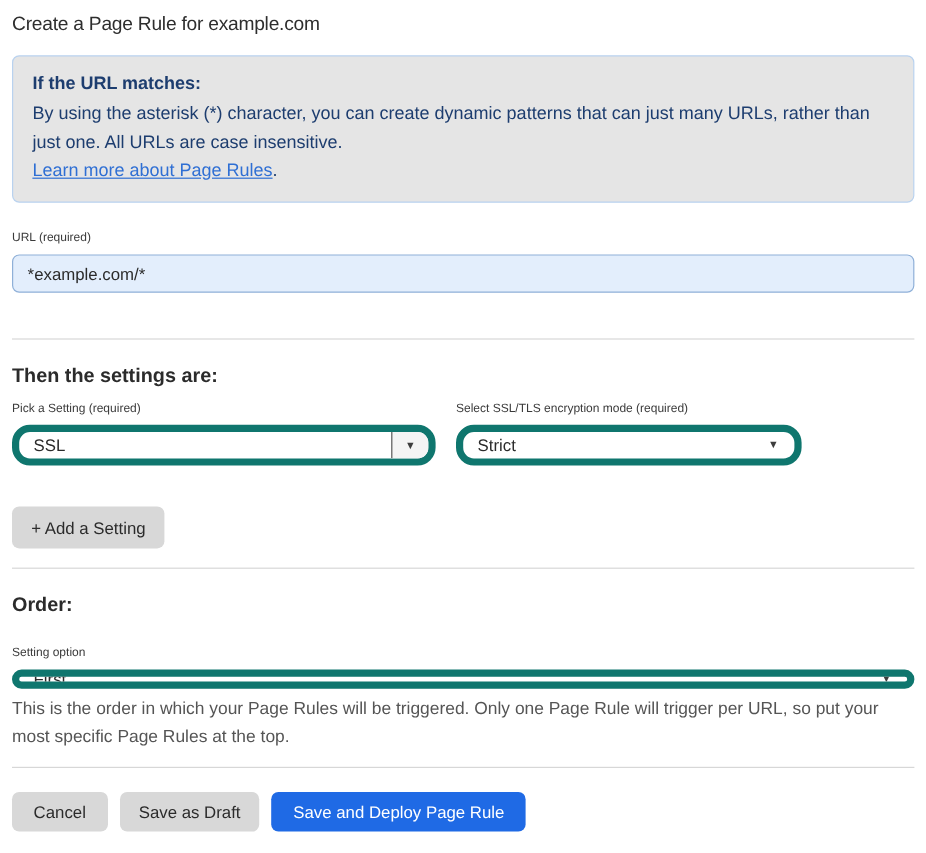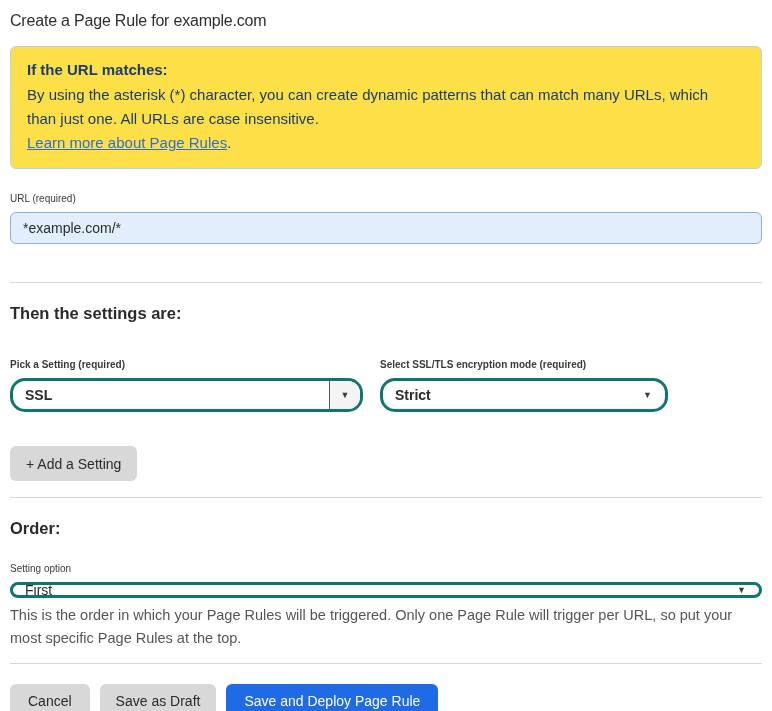--- a/index.html
+++ b/index.html
@@ -15,21 +15,21 @@
 
   .page-title {
     font-size: 16px;
     font-weight: 400;
     color: #2e2e2e;
     letter-spacing: -0.2px;
     margin: 6px 0 16px 0;
   }
 
   .info-box {
-    background: #fde047;
+    background: #e5e5e5;
     border: 1px solid #b9d2ef;
     border-radius: 6px;
     padding: 11px 32px 13px 16px;
     color: #1d3d6f;
     font-size: 15px;
     line-height: 24px;
     margin-bottom: 24px;
   }
   .info-box .info-heading {
     font-weight: 700;
@@ -75,29 +75,28 @@
   .section-heading {
     font-size: 16.5px;
     font-weight: 700;
     color: #2b2b2b;
     margin: 21px 0 0 0;
   }
 
   .settings-row {
     display: flex;
     align-items: center;
-    margin-top: 36px;
-    font-weight: bold;
+    margin-top: 12px;
   }
   .col-setting { width: 353px; }
   .col-mode { width: 288px; margin-left: 17px; }
 
   .select-box {
     position: relative;
-    border: 3px solid #0f766e;
+    border: 6px solid #0f766e;
     border-radius: 15px;
     background: #ffffff;
     height: 34px;
     display: flex;
     align-items: center;
     font-size: 14px;
     color: #2b2b2b;
     cursor: pointer;
     overflow: hidden;
   }
@@ -178,21 +177,21 @@
 </style>
 </head>
 <body>
 
 <div class="container">
 
   <h1 class="page-title">Create a Page Rule for example.com</h1>
 
   <div class="info-box">
     <p class="info-heading">If the URL matches:</p>
-    <p class="info-body">By using the asterisk (*) character, you can create dynamic patterns that can match many URLs, which than just one. All URLs are case insensitive.</p>
+    <p class="info-body">By using the asterisk (*) character, you can create dynamic patterns that can just many URLs, rather than just one. All URLs are case insensitive.</p>
     <p class="info-body"><a class="info-link">Learn more about Page Rules</a><span>.</span></p>
   </div>
 
   <label class="field-label">URL (required)</label>
   <input class="url-input" type="text" value="*example.com/*" style="">
 
   <hr class="divider divider-1">
 
   <h2 class="section-heading">Then the settings are:</h2>
 

